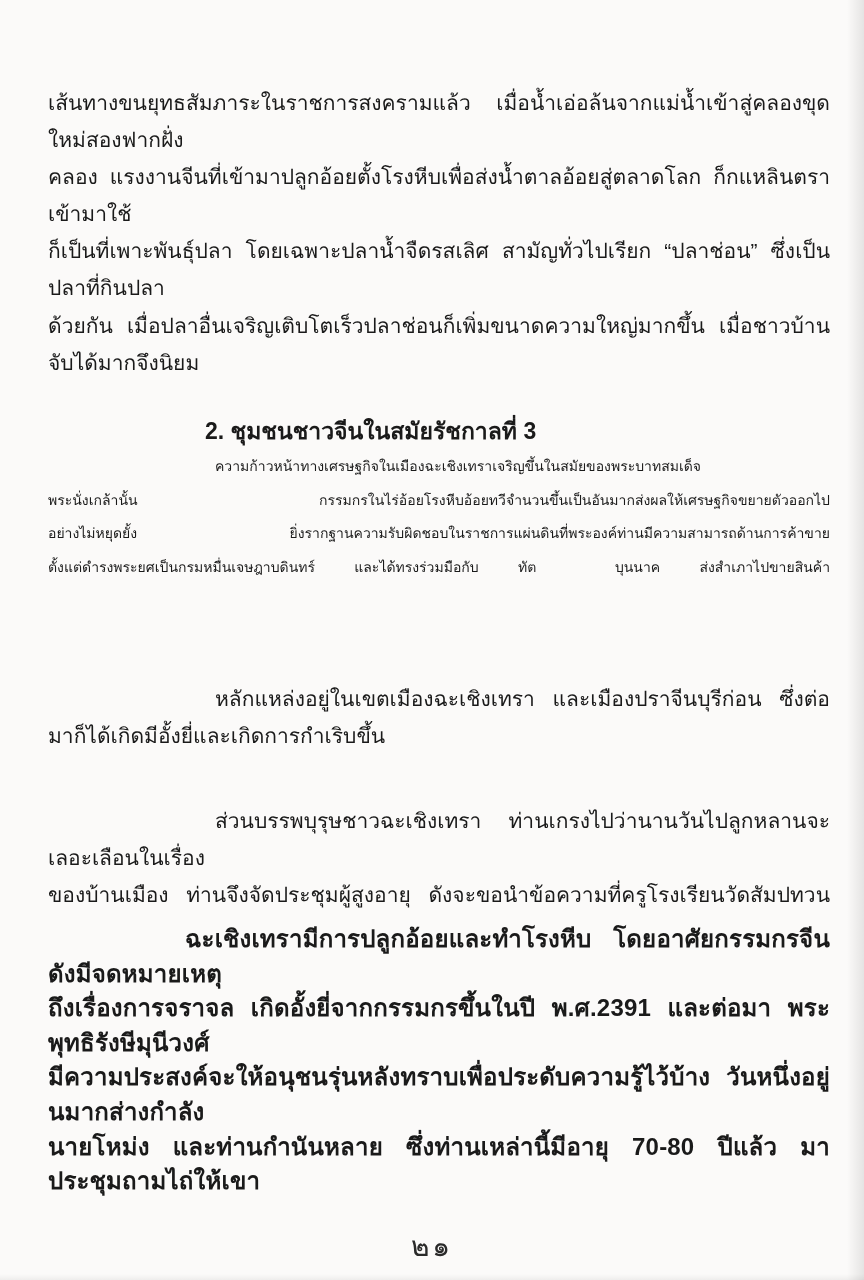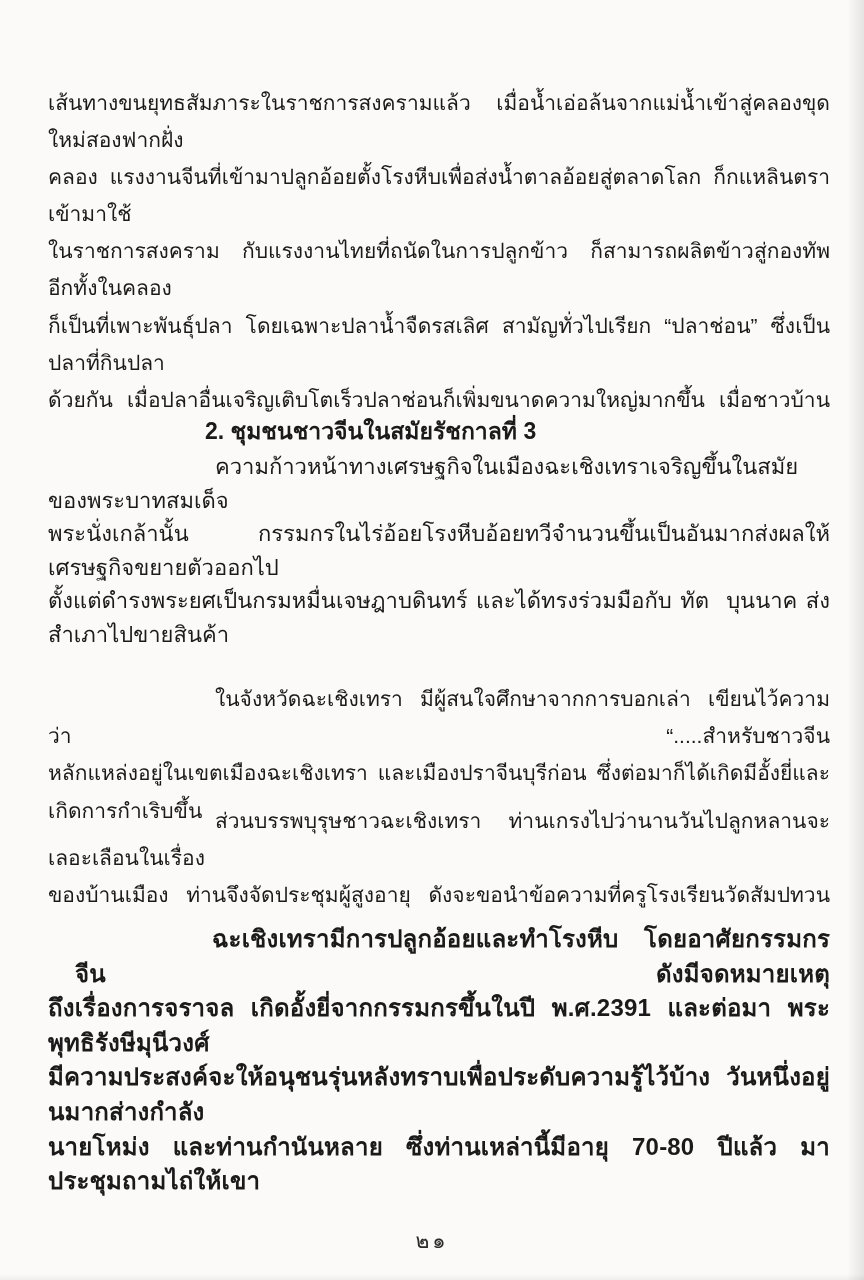--- a/index.html
+++ b/index.html
@@ -52,76 +52,75 @@
   .heading {
     position: absolute;
     left: 205px;
     top: 413px;
     margin: 0;
     font-size: 23px;
     font-weight: bold;
     line-height: 36px;
   }
 
-  .p2 { top: 450px; height: 236px; font-size: 22px; line-height: 33.6px; }
+  .p2 { top: 450px; height: 236px; font-size: 14px; line-height: 33.6px; }
   .p3 { top: 680px; height: 150px; font-size: 21px; line-height: 37.2px; }
   .p4 { top: 802px; height: 113px; font-size: 21px; line-height: 37.2px; }
 
   
   .ind .line:first-child { text-indent: 167px; }
 
   
   .quote {
     top: 922px;
     height: 312px;
     font-size: 24px;
     line-height: 34.6px;
     font-weight: 600;
     letter-spacing: 0.2px;
   }
-  .quote .line:first-child { text-indent: 137px; margin-left: 27px; }
+  .quote .line:first-child { text-indent: 137px; }
 
   .pageno {
     position: absolute;
     top: 1224px;
     left: 0;
     width: 864px;
     text-align: center;
-    font-size: 21px;
+    font-size: 28px;
     letter-spacing: 3px;
     color: #2a2a2a;
   }
 </style>
 </head>
 <body>
 
 <div class="page">
 
   <div class="edge-right"></div>
   <div class="edge-bottom"></div>
 
   <section class="para p1">
       <div class="line j">เส้นทางขนยุทธสัมภาระในราชการสงครามแล้ว  เมื่อน้ำเอ่อล้นจากแม่น้ำเข้าสู่คลองขุดใหม่สองฟากฝั่ง</div>
       <div class="line j">คลอง  แรงงานจีนที่เข้ามาปลูกอ้อยตั้งโรงหีบเพื่อส่งน้ำตาลอ้อยสู่ตลาดโลก  ก็กแหลินตราเข้ามาใช้</div>
-      <div class="line j">ในราชการสงคราม  กับแรงงานไทยที่ถนัดในการปลูกข้าว  ก็สามารถผลิตข้าวสู่กองทัพ  อีกทั้งในคลอง</div>
       <div class="line j">ก็เป็นที่เพาะพันธุ์ปลา โดยเฉพาะปลาน้ำจืดรสเลิศ สามัญทั่วไปเรียก “ปลาช่อน” ซึ่งเป็นปลาที่กินปลา</div>
       <div class="line j">ด้วยกัน  เมื่อปลาอื่นเจริญเติบโตเร็วปลาช่อนก็เพิ่มขนาดความใหญ่มากขึ้น  เมื่อชาวบ้านจับได้มากจึงนิยม</div>
     </section>
 
   <h2 class="heading">2. ชุมชนชาวจีนในสมัยรัชกาลที่ 3</h2>
 
   <section class="para p2 ind">
       <div class="line j">ความก้าวหน้าทางเศรษฐกิจในเมืองฉะเชิงเทราเจริญขึ้นในสมัยของพระบาทสมเด็จ</div>
       <div class="line j">พระนั่งเกล้านั้น  กรรมกรในไร่อ้อยโรงหีบอ้อยทวีจำนวนขึ้นเป็นอันมากส่งผลให้เศรษฐกิจขยายตัวออกไป</div>
+      <div class="line j">อย่างไม่หยุดยั้ง  ยิ่งรากฐานความรับผิดชอบในราชการแผ่นดินที่พระองค์ท่านมีความสามารถด้านการค้าขาย</div>
       <div class="line j">ตั้งแต่ดำรงพระยศเป็นกรมหมื่นเจษฎาบดินทร์ และได้ทรงร่วมมือกับ ทัต  บุนนาค ส่งสำเภาไปขายสินค้า</div>
     </section>
 
   <section class="para p3 ind">
     <div>
-        <div class="line j">ในจังหวัดฉะเชิงเทรา มีผู้สนใจศึกษาจากการบอกเล่า เขียนไว้ความว่า “.....สำหรับชาวจีน</div>
         <div class="line j">หลักแหล่งอยู่ในเขตเมืองฉะเชิงเทรา และเมืองปราจีนบุรีก่อน ซึ่งต่อมาก็ได้เกิดมีอั้งยี่และเกิดการกำเริบขึ้น</div>
       </div>
 
   </section>
 
   <section class="para p4 ind">
       <div class="line j">ส่วนบรรพบุรุษชาวฉะเชิงเทรา  ท่านเกรงไปว่านานวันไปลูกหลานจะเลอะเลือนในเรื่อง</div>
       <div class="line j">ของบ้านเมือง  ท่านจึงจัดประชุมผู้สูงอายุ  ดังจะขอนำข้อความที่ครูโรงเรียนวัดสัมปทวนเขียนบันทึกไว้</div>
     </section>
 

